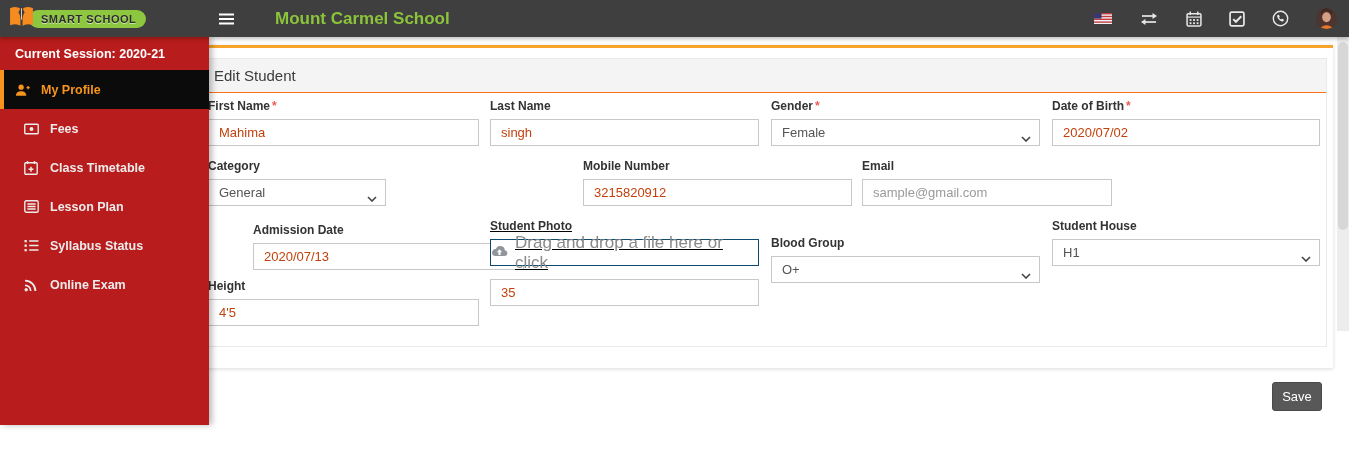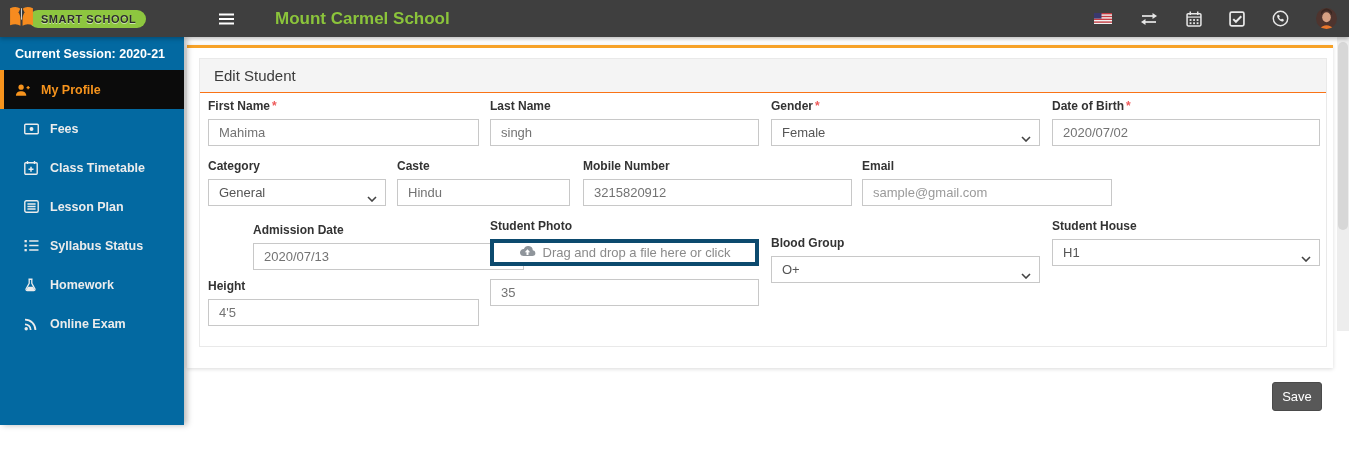--- a/index.html
+++ b/index.html
@@ -14,21 +14,21 @@
   .logo-book { margin-right:-6px; z-index:2; }
   .logo-text { background:#8dc63f; border-radius:10px; padding:3px 10px 3px 12px; font-size:11px;
                font-weight:800; color:#2d2d2d; letter-spacing:.5px; white-space:nowrap;
                text-shadow:0 1px 0 rgba(255,255,255,.55); }
   .hamburger { margin-left:14px; cursor:pointer; display:flex; align-items:center; }
   .school-title { margin-left:16px; color:#8bc43b; font-size:17px; font-weight:bold; }
   .header-icons { position:absolute; right:12px; top:0; height:37px; display:flex; align-items:center; gap:27px; }
   .hicon { display:flex; align-items:center; cursor:pointer; }
 
   
-  .sidebar { position:absolute; left:0; top:37px; width:184px; height:388px; background:#0369a1;
+  .sidebar { position:absolute; left:0; top:37px; width:209px; height:388px; background:#b91c1c;
              box-shadow:3px 0 6px rgba(0,0,0,.28); z-index:20; }
   .session { padding:10px 15px 9px; color:#fff; font-size:12.5px; font-weight:bold; }
   .menu { }
   .menu-item { height:39px; display:flex; align-items:center; padding-left:24px; color:#ececec;
                font-size:12.5px; font-weight:bold; cursor:pointer; }
   .menu-item .micon { width:20px; display:flex; align-items:center; color:#ececec; }
   .menu-item span.mlabel { margin-left:6px; }
   .menu-item.active { background:#0b0b0b; border-left:4px solid #f7941d; padding-left:11px; color:#f7941d; }
   .menu-item.active .micon { color:#f7941d; }
 
@@ -41,27 +41,27 @@
            border-top:3px solid #f7a228; box-shadow:0 1px 4px rgba(0,0,0,.15); }
   .card { position:absolute; left:12px; top:10px; right:6px; height:289px; border:1px solid #e9e9e9; background:#fff; }
   .card-header { height:34px; line-height:33px; background:#f4f4f4; border-bottom:1px solid #f97316;
                  padding-left:14px; font-size:15px; color:#3b3b3b; }
   .card-body { position:relative; height:253px; background:#fff; }
 
   .field { position:absolute; }
   .field .flabel { display:block; font-size:12px; font-weight:bold; color:#333; margin-bottom:6px; }
   .req { color:#ee5a5a; font-weight:bold; margin-left:2px; }
   .tinput { width:100%; height:27px; border:1px solid #c8c8c8; border-radius:0; padding:0 10px;
-            font-size:13px; color:#737373; font-family:"Liberation Sans", sans-serif; background:#fff; outline:none; }
+            font-size:13px; color:#c2410c; font-family:"Liberation Sans", sans-serif; background:#fff; outline:none; }
   .tinput::placeholder { color:#9a9a9a; opacity:1; }
   .selectbox { position:relative; width:100%; height:27px; border:1px solid #c8c8c8; background:#fff;
                display:flex; align-items:center; padding:0 24px 0 10px; font-size:13px; color:#555; cursor:pointer; }
   .selectbox .chev { position:absolute; right:8px; top:10px; }
-  .dropzone { width:100%; height:27px; border:4px solid #0c4a6e; background:#fff; display:flex;
-              align-items:center; justify-content:center; gap:7px; font-size:13px; color:#8a8a8a; cursor:pointer; }
+  .dropzone { width:100%; height:27px; border:1px solid #0c4a6e; background:#fff; display:flex;
+              align-items:center; justify-content:center; gap:7px; font-size:17px; color:#8a8a8a; cursor:pointer; }
 
   .save-btn { position:absolute; left:1272px; top:382px; width:50px; height:29px; background:#585858;
               color:#fff; border:1px solid #4a4a4a; border-radius:3px; font-size:13px;
               font-family:"Liberation Sans", sans-serif; cursor:pointer; }
 </style>
 </head>
 <body>
 
 <div id="app">
 
@@ -204,29 +204,20 @@
               <g fill="currentColor">
                 <rect x="0.5" y="1" width="2.3" height="2.3"></rect>
                 <rect x="0.5" y="5.5" width="2.3" height="2.3"></rect>
                 <rect x="0.5" y="10" width="2.3" height="2.3"></rect>
               </g>
             </svg>
         </span>
         <span class="mlabel">Syllabus Status</span>
       </div>
 
-      <div class="menu-item">
-        <span class="micon">
-          <svg width="13" height="14" viewBox="0 0 14 14">
-              <path d="M4.8 0.8h4.4M5.6 0.8v4.4L2.2 11.3A1.3 1.3 0 0 0 3.4 13h7.2a1.3 1.3 0 0 0 1.2-1.7L8.4 5.2V0.8" fill="none" stroke="currentColor" stroke-width="1.4"></path>
-              <path d="M4.3 8.8h5.4l1.4 2.7a.6.6 0 0 1-.55.9H3.45a.6.6 0 0 1-.55-.9z" fill="currentColor"></path>
-            </svg>
-        </span>
-        <span class="mlabel">Homework</span>
-      </div>
 
       <div class="menu-item">
         <span class="micon">
           <svg width="14" height="14" viewBox="0 0 14 14">
               <circle cx="2.2" cy="11.8" r="1.7" fill="currentColor"></circle>
               <path d="M1 7.3a5.7 5.7 0 0 1 5.7 5.7" fill="none" stroke="currentColor" stroke-width="1.8"></path>
               <path d="M1 2.6A10.4 10.4 0 0 1 11.4 13" fill="none" stroke="currentColor" stroke-width="1.8"></path>
             </svg>
         </span>
         <span class="mlabel">Online Exam</span>
@@ -268,38 +259,34 @@
 
         <div class="field" style="left:8px; top:66px; width:178px;">
           <span class="flabel">Category</span>
           <div class="selectbox">
             <span>General</span>
             <span class="chev"><svg width="10" height="6" viewBox="0 0 10 6">
                   <path d="M1 1l4 4 4-4" fill="none" stroke="#444" stroke-width="1.6"></path>
                 </svg></span>
           </div>
         </div>
-        <div class="field" style="left:197px; top:66px; width:173px;">
-          <span class="flabel">Caste</span>
-          <input class="tinput" value="Hindu" style="">
-        </div>
         <div class="field" style="left:383px; top:66px; width:269px;">
           <span class="flabel">Mobile Number</span>
           <input class="tinput" value="3215820912" style="">
         </div>
         <div class="field" style="left:662px; top:66px; width:250px;">
           <span class="flabel">Email</span>
           <input class="tinput" placeholder="sample@gmail.com" style="">
         </div>
 
         <div class="field" style="left:8px; top:130px; width:271px;margin-left:45px;">
           <span class="flabel">Admission Date</span>
           <input class="tinput" value="2020/07/13" style="">
         </div>
-        <div class="field" style="left:290px; top:126px; width:269px;">
+        <div class="field" style="left:290px; top:126px; width:269px;text-decoration:underline;">
           <span class="flabel">Student Photo</span>
           <div class="dropzone">
             <span>
               <svg width="17" height="13" viewBox="0 0 17 13">
                   <path d="M13.8 5.3A4.6 4.6 0 0 0 4.9 4 3.6 3.6 0 0 0 1 7.6 3.5 3.5 0 0 0 4.5 11h8.8A3 3 0 0 0 16.4 8a3 3 0 0 0-2.6-2.7z" fill="#8f959b"></path>
                   <path d="M8.5 4.2L5.8 7.2h1.7V10h2V7.2h1.7z" fill="#ffffff"></path>
                 </svg>
             </span>
             <span>Drag and drop a file here or click</span>
           </div>

